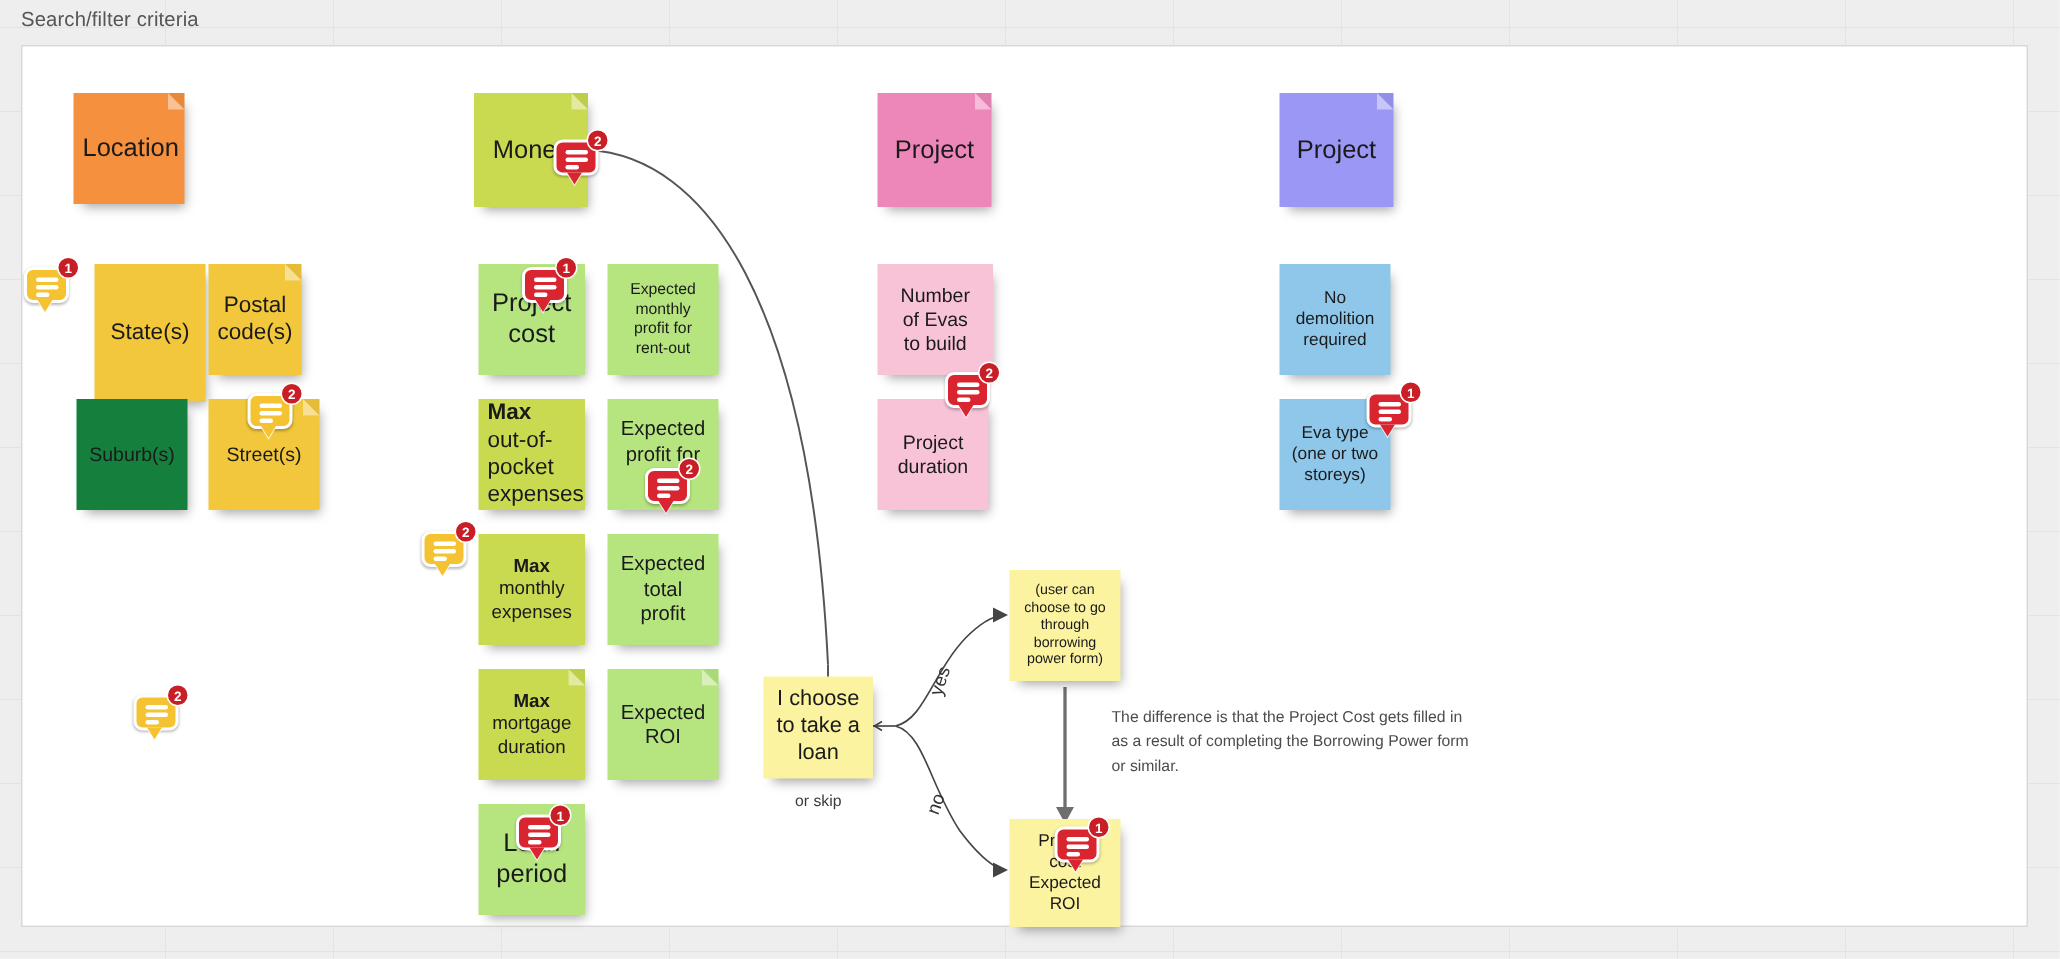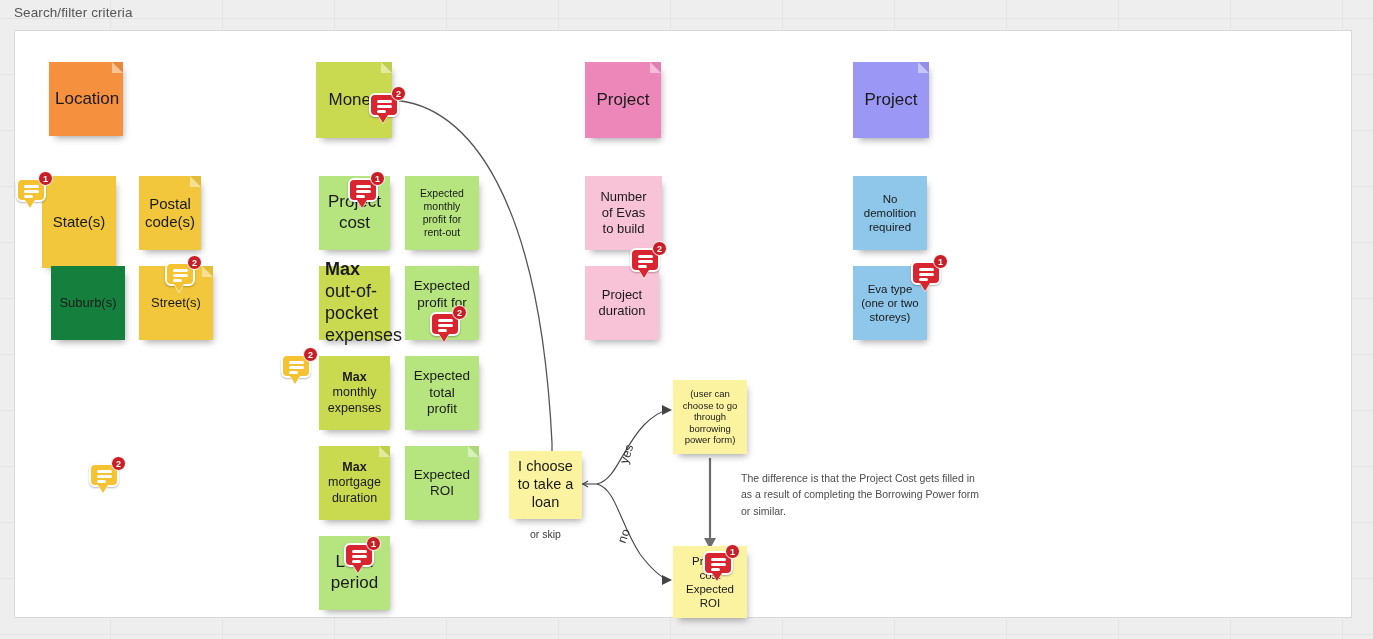--- a/index.html
+++ b/index.html
@@ -125,21 +125,21 @@
     <path d="M 662 575 L 672 580 L 662 585 Z" fill="#444"></path>
 
     <path d="M 710 458 L 710 539" fill="none" stroke="#6e6e6e" stroke-width="2.2"></path>
     <path d="M 704 538 L 710 549 L 716 538 Z" fill="#6e6e6e"></path>
   </svg>
 
   <div class="note big fold" style="left:49px;top:62px;width:74px;height:74px;background:#f5903e;">
     <span class="txt">Location</span>
   </div>
 
-  <div class="note med" style="left:42px;top:176px;width:74px;height:92px;background:#f2c73b;">
+  <div class="note med" style="left:63px;top:176px;width:74px;height:92px;background:#f2c73b;">
     <span class="txt">State(s)</span>
   </div>
 
   <div class="note med fold" style="left:139px;top:176px;width:62px;height:74px;background:#f2c73b;">
     <span class="txt">Postal
 code(s)</span>
   </div>
 
   <div class="note sm" style="left:51px;top:266px;width:74px;height:74px;background:#15803d;font-size:13px;">
     <span class="txt">Suburb(s)</span>
@@ -158,21 +158,21 @@
 cost</span>
   </div>
 
   <div class="note xs" style="left:405px;top:176px;width:74px;height:74px;background:#b6e57f;font-size:10.5px;">
     <span class="txt">Expected
 monthly
 profit for
 rent-out</span>
   </div>
 
-  <div class="note sm" style="left:319px;top:266px;width:71px;height:74px;background:#c9da50;font-size:18px;text-align:left;">
+  <div class="note sm" style="left:319px;top:266px;width:71px;height:74px;background:#c9da50;font-size:15px;text-align:left;">
     <span class="txt"><b>Max</b> out-of-pocket expenses</span>
   </div>
 
   <div class="note med" style="left:405px;top:266px;width:74px;height:74px;background:#b6e57f;font-size:13.5px;">
     <span class="txt">Expected
 profit for
 sale</span>
   </div>
 
   <div class="note sm" style="left:319px;top:356px;width:71px;height:74px;background:#c9da50;font-size:12.5px;">

